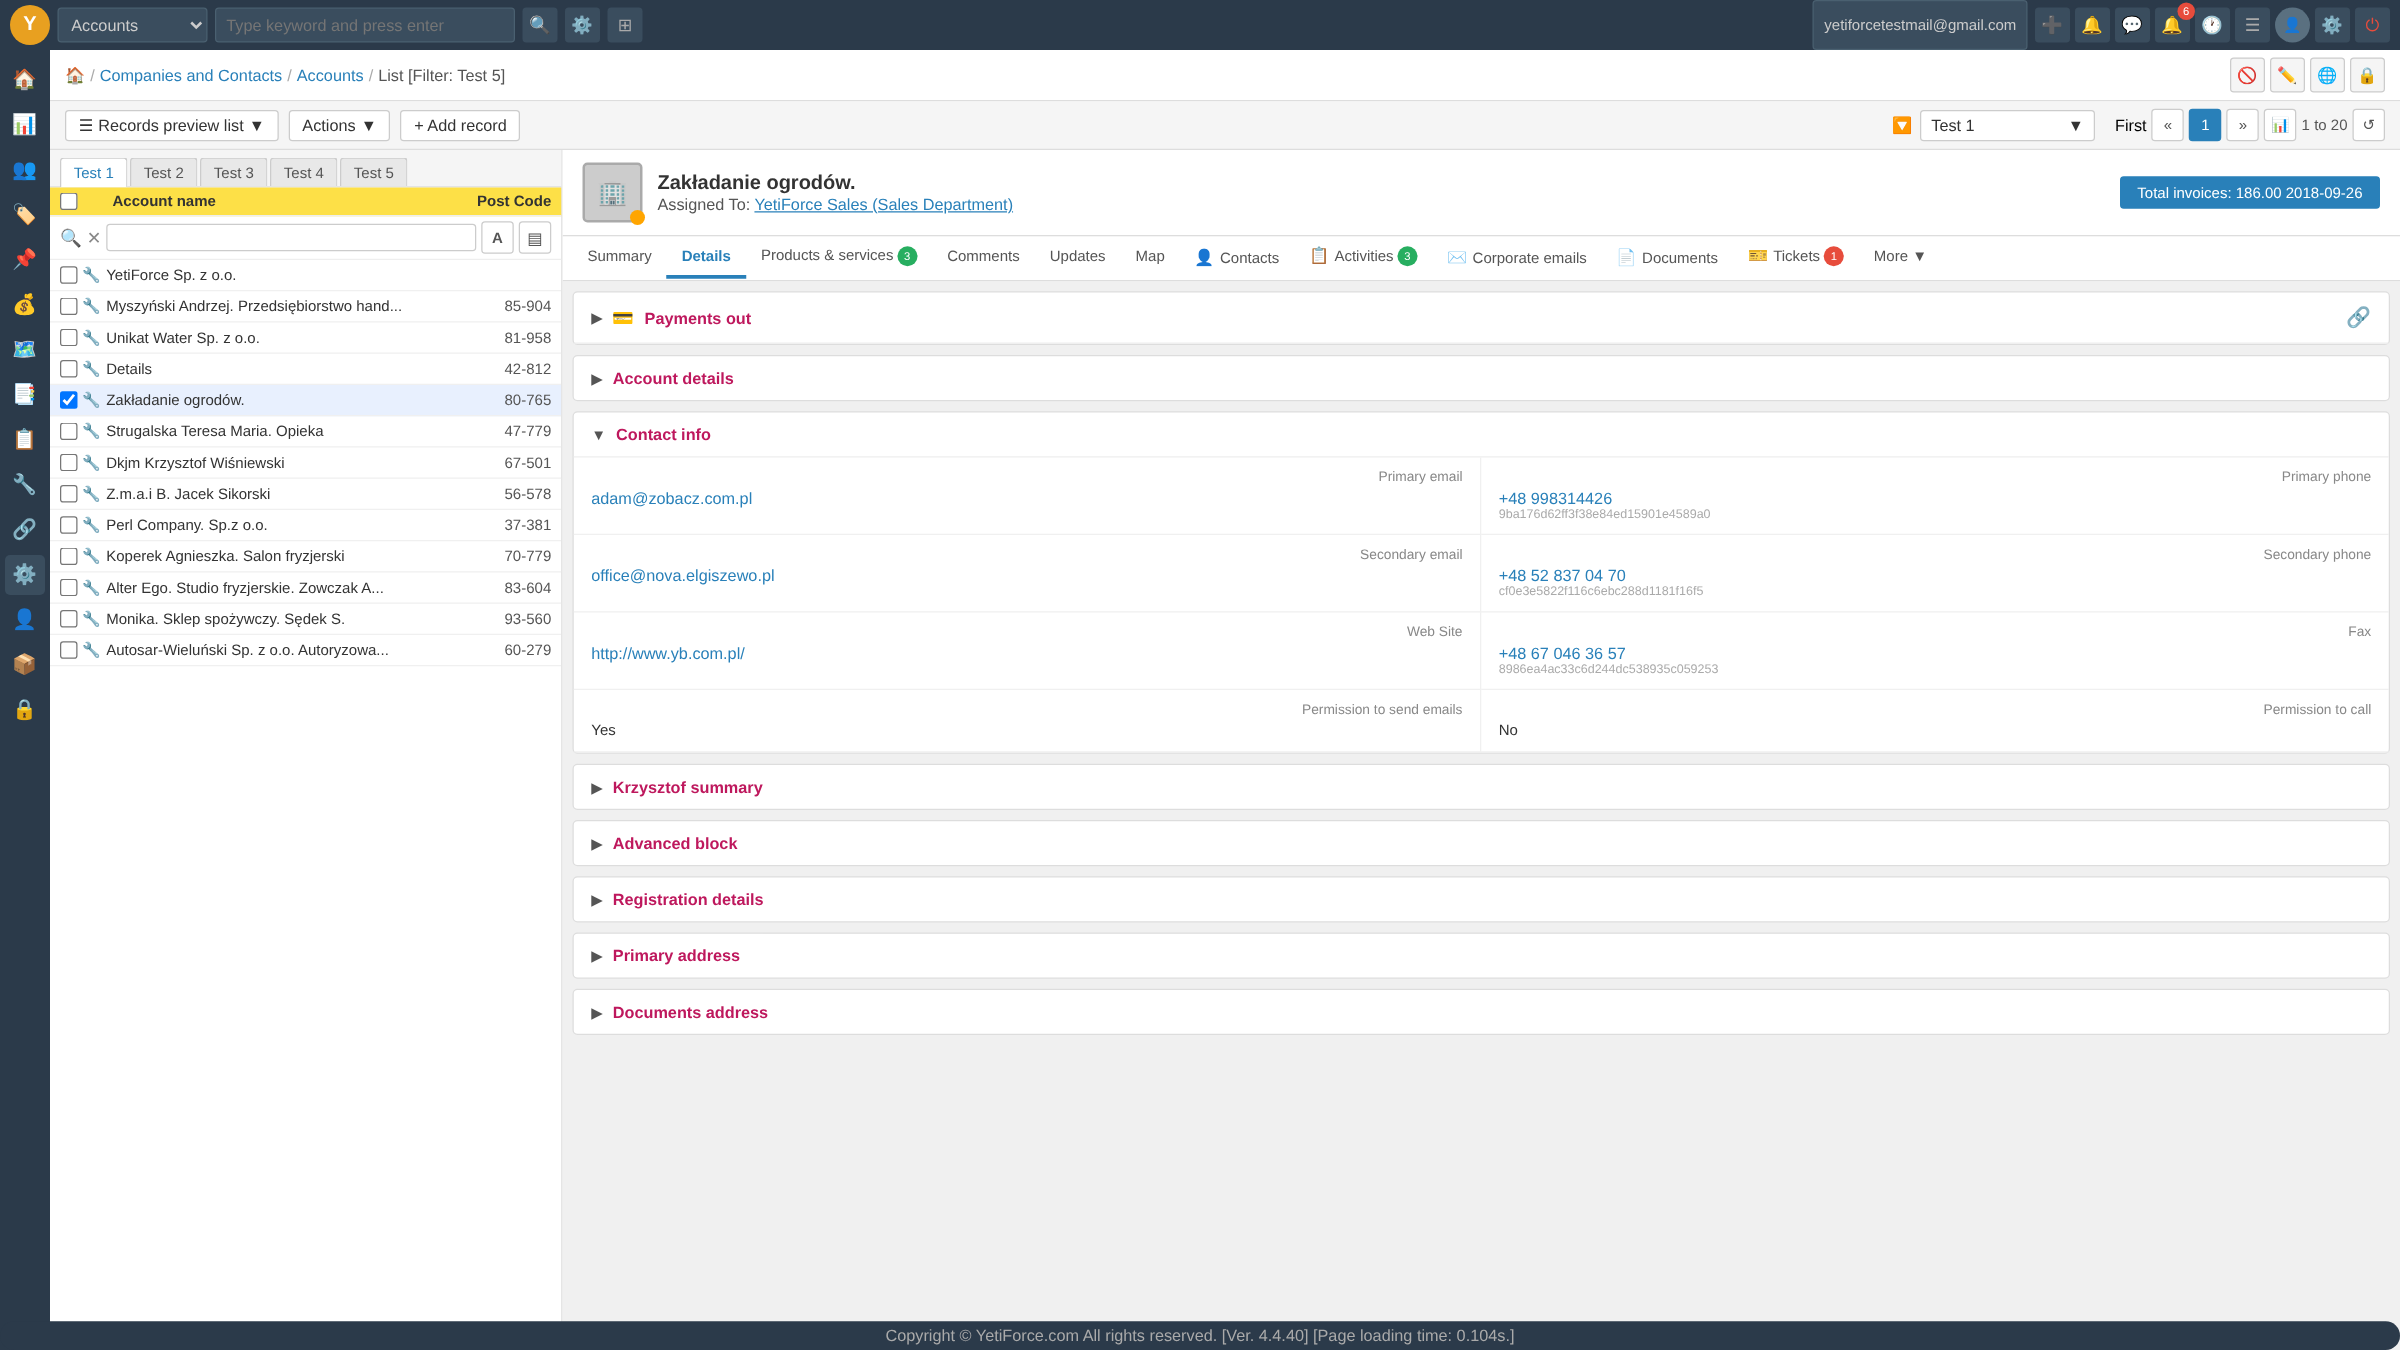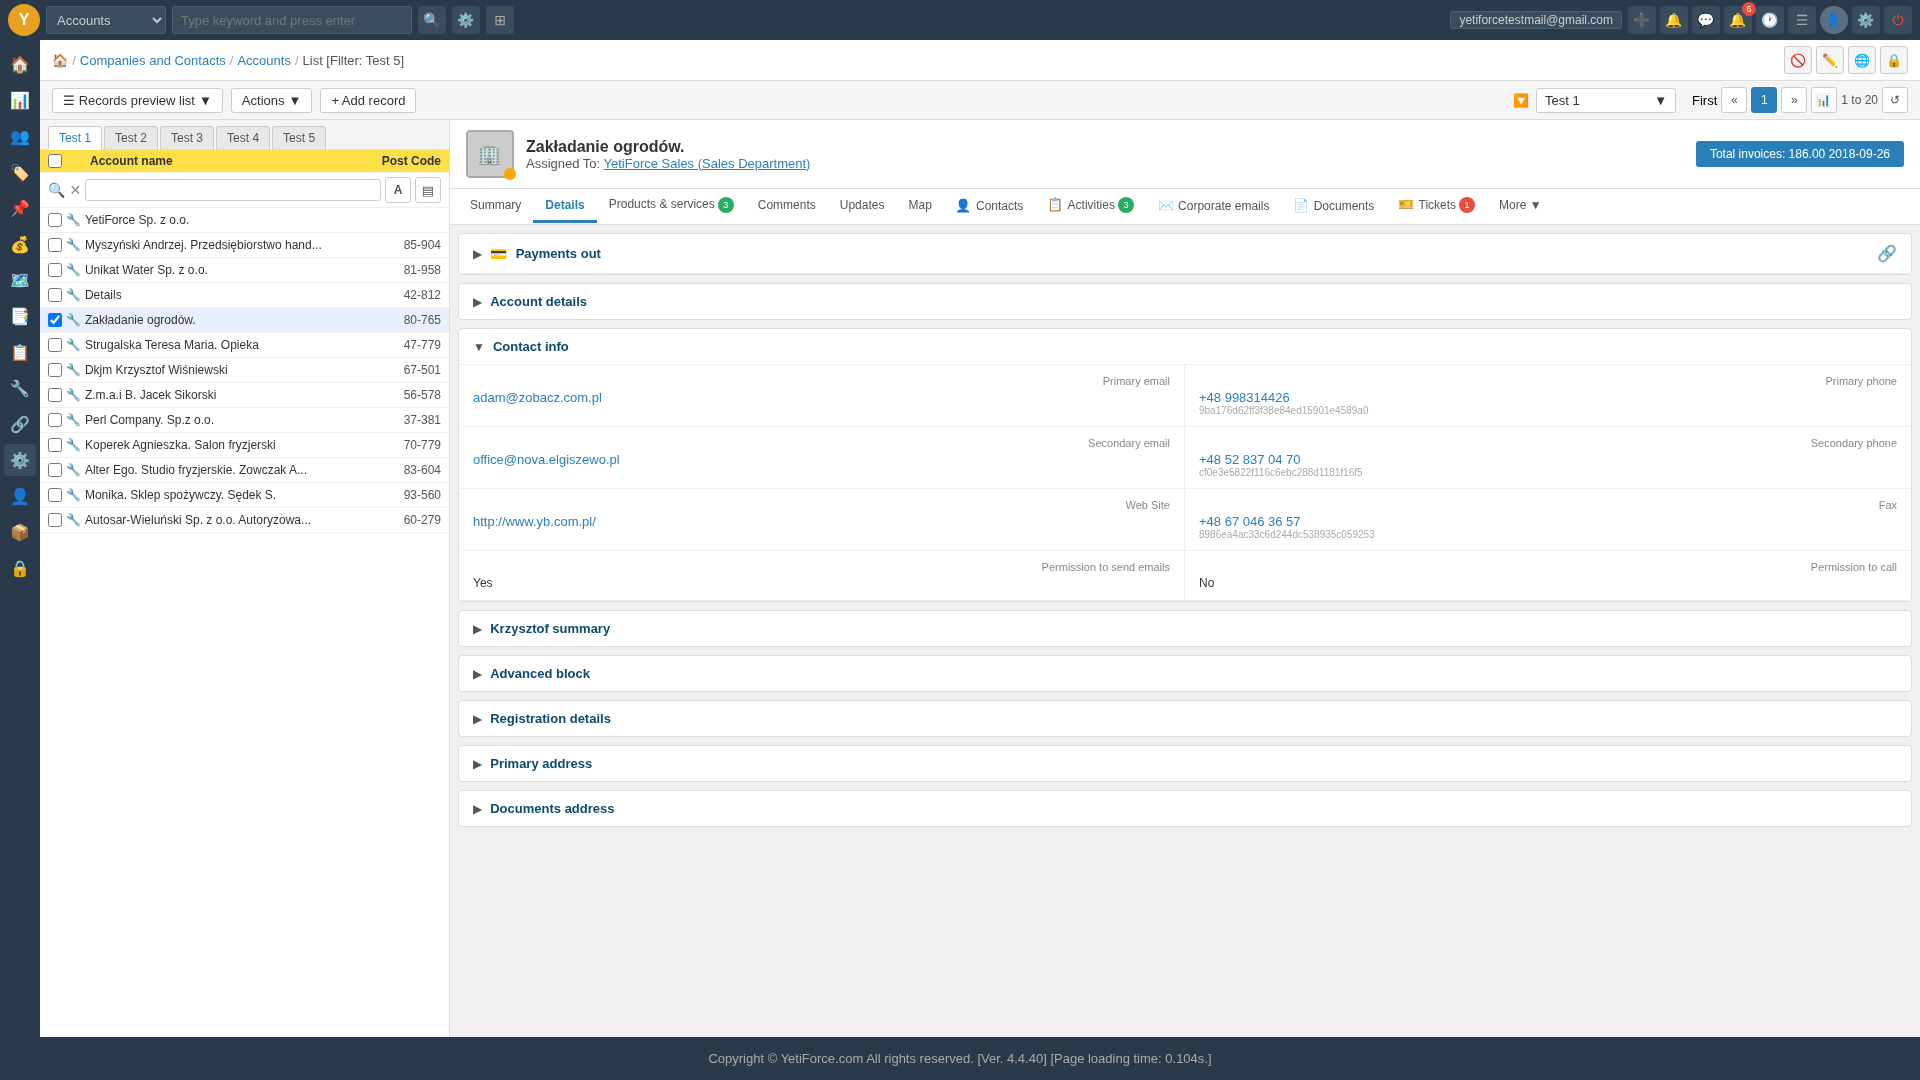--- a/index.html
+++ b/index.html
@@ -8,21 +8,21 @@
     
     #topbar {
       display: flex; align-items: center; background: #2b3a4a; height: 40px;
       padding: 0 8px; gap: 6px;
     }
     #topbar .logo { width: 32px; height: 32px; background: #e8a020; border-radius: 50%; display: flex; align-items: center; justify-content: center; color: white; font-weight: bold; font-size: 16px; flex-shrink: 0; }
     #topbar .module-select { background: #3a4d5e; border: 1px solid #4a6070; color: #ccc; height: 28px; padding: 0 6px; border-radius: 3px; width: 120px; }
     #topbar .search-input { background: #3a4d5e; border: 1px solid #4a6070; color: #ccc; height: 28px; padding: 0 8px; border-radius: 3px; width: 240px; }
     #topbar .icon-btn { width: 28px; height: 28px; background: #3a4d5e; border: none; border-radius: 3px; color: #aaa; cursor: pointer; display: flex; align-items: center; justify-content: center; font-size: 14px; }
     #topbar .spacer { flex: 1; }
-    #topbar .user-email { background: #3a4d5e; border: 1px solid #4a6070; color: #ccc; height: 18px; padding: 0 8px; border-radius: 3px; display: flex; align-items: center; font-size: 12px; }
+    #topbar .user-email { background: #3a4d5e; border: 1px solid #4a6070; color: #ccc; height: 40px; padding: 0 8px; border-radius: 3px; display: flex; align-items: center; font-size: 12px; }
     #topbar .top-icons { display: flex; gap: 4px; align-items: center; }
     #topbar .notif-btn { width: 28px; height: 28px; background: #3a4d5e; border: none; border-radius: 3px; color: #aaa; cursor: pointer; display: flex; align-items: center; justify-content: center; font-size: 14px; position: relative; }
     #topbar .badge { position: absolute; top: -4px; right: -4px; background: #e74c3c; color: white; border-radius: 50%; width: 14px; height: 14px; font-size: 9px; display: flex; align-items: center; justify-content: center; }
     #topbar .avatar-btn { width: 28px; height: 28px; background: #5a7080; border: none; border-radius: 50%; color: white; cursor: pointer; font-size: 12px; display: flex; align-items: center; justify-content: center; }
 
     
     #sidebar {
       position: absolute; left: 0; top: 40px; bottom: 0; width: 40px;
       background: #2b3a4a; display: flex; flex-direction: column; align-items: center; padding: 8px 0; gap: 4px;
     }
@@ -101,35 +101,35 @@
     .detail-tab { padding: 8px 12px; cursor: pointer; font-size: 12px; color: #555; border-bottom: 3px solid transparent; position: relative; }
     .detail-tab.active { color: #2980b9; border-bottom-color: #2980b9; font-weight: bold; }
     .detail-tab .tab-badge { background: #27ae60; color: white; border-radius: 50%; width: 16px; height: 16px; font-size: 9px; display: inline-flex; align-items: center; justify-content: center; margin-left: 3px; vertical-align: top; }
     .detail-tab .tab-badge-red { background: #e74c3c; }
     .detail-tab-icon { margin-right: 4px; }
 
     
     .detail-section { background: #fff; margin: 8px; border: 1px solid #ddd; border-radius: 4px; }
     .section-header { padding: 10px 14px; display: flex; align-items: center; gap: 8px; cursor: pointer; border-bottom: 1px solid #eee; }
     .section-header.collapsed { border-bottom: none; }
-    .section-title { font-size: 13px; font-weight: bold; color: #0c4a6e; }
+    .section-title { font-size: 13px; font-weight: bold; color: #be185d; }
     .section-toggle { color: #555; font-size: 12px; }
     .section-link { margin-left: auto; color: #2980b9; font-size: 16px; }
 
     
     .info-grid { display: grid; grid-template-columns: 1fr 1fr; }
     .info-cell { padding: 10px 14px; border-bottom: 1px solid #f0f0f0; }
     .info-cell:nth-child(odd) { border-right: 1px solid #f0f0f0; }
     .info-label { font-size: 11px; color: #888; margin-bottom: 3px; text-align: right; }
     .info-value { font-size: 12px; color: #333; }
     .info-value a { color: #2980b9; text-decoration: none; }
     .info-value .hash { font-size: 10px; color: #aaa; display: block; }
 
     
-    #footer { background: #2b3a4a; color: #aaa; text-align: center; padding: 14px; font-size: 11px; position: absolute; bottom: 0; left: 0; right: 0; }
+    #footer { background: #2b3a4a; color: #aaa; text-align: center; padding: 4px; font-size: 11px; position: absolute; bottom: 0; left: 0; right: 0; border-radius: 17px; }
 
     .payments-icon { font-size: 14px; }
   </style>
 </head>
 <body>
 
 <div id="topbar">
   <div class="logo">Y</div>
   <select class="module-select">
     <option>Accounts</option>

